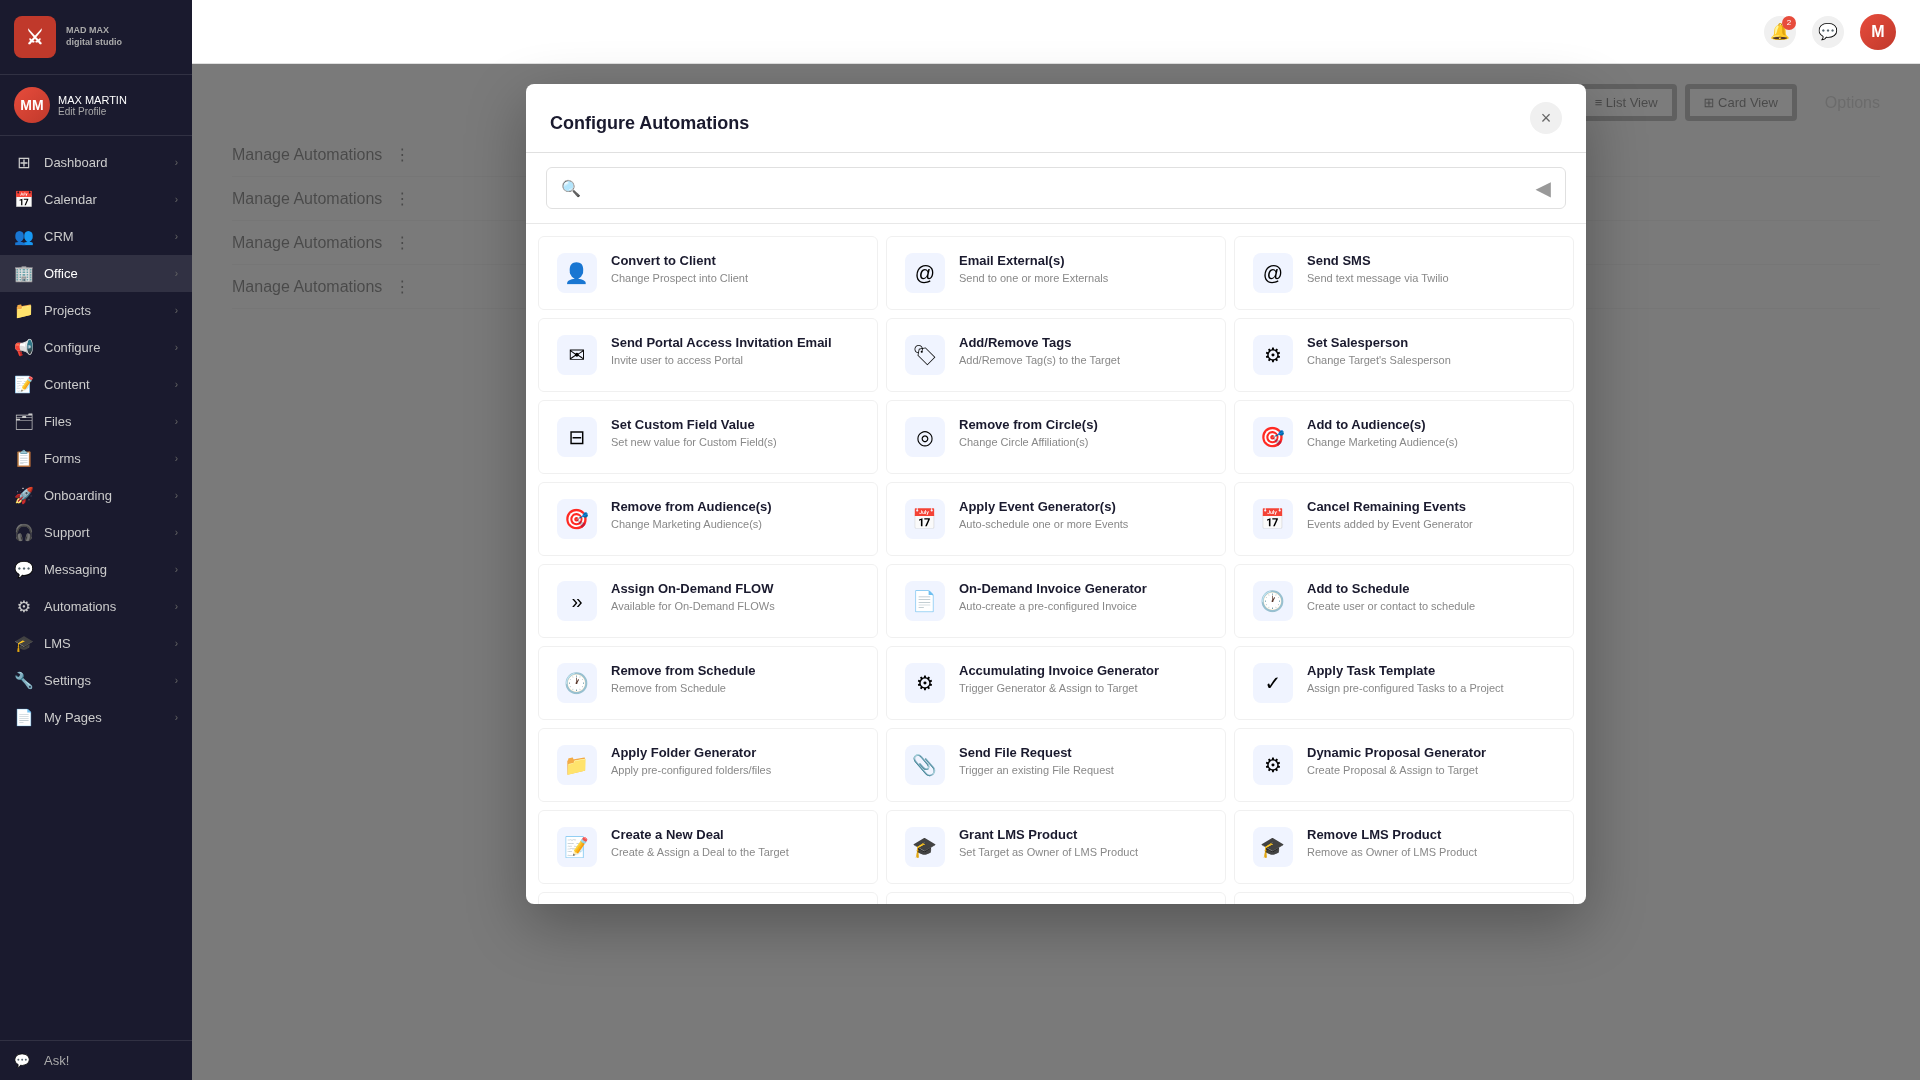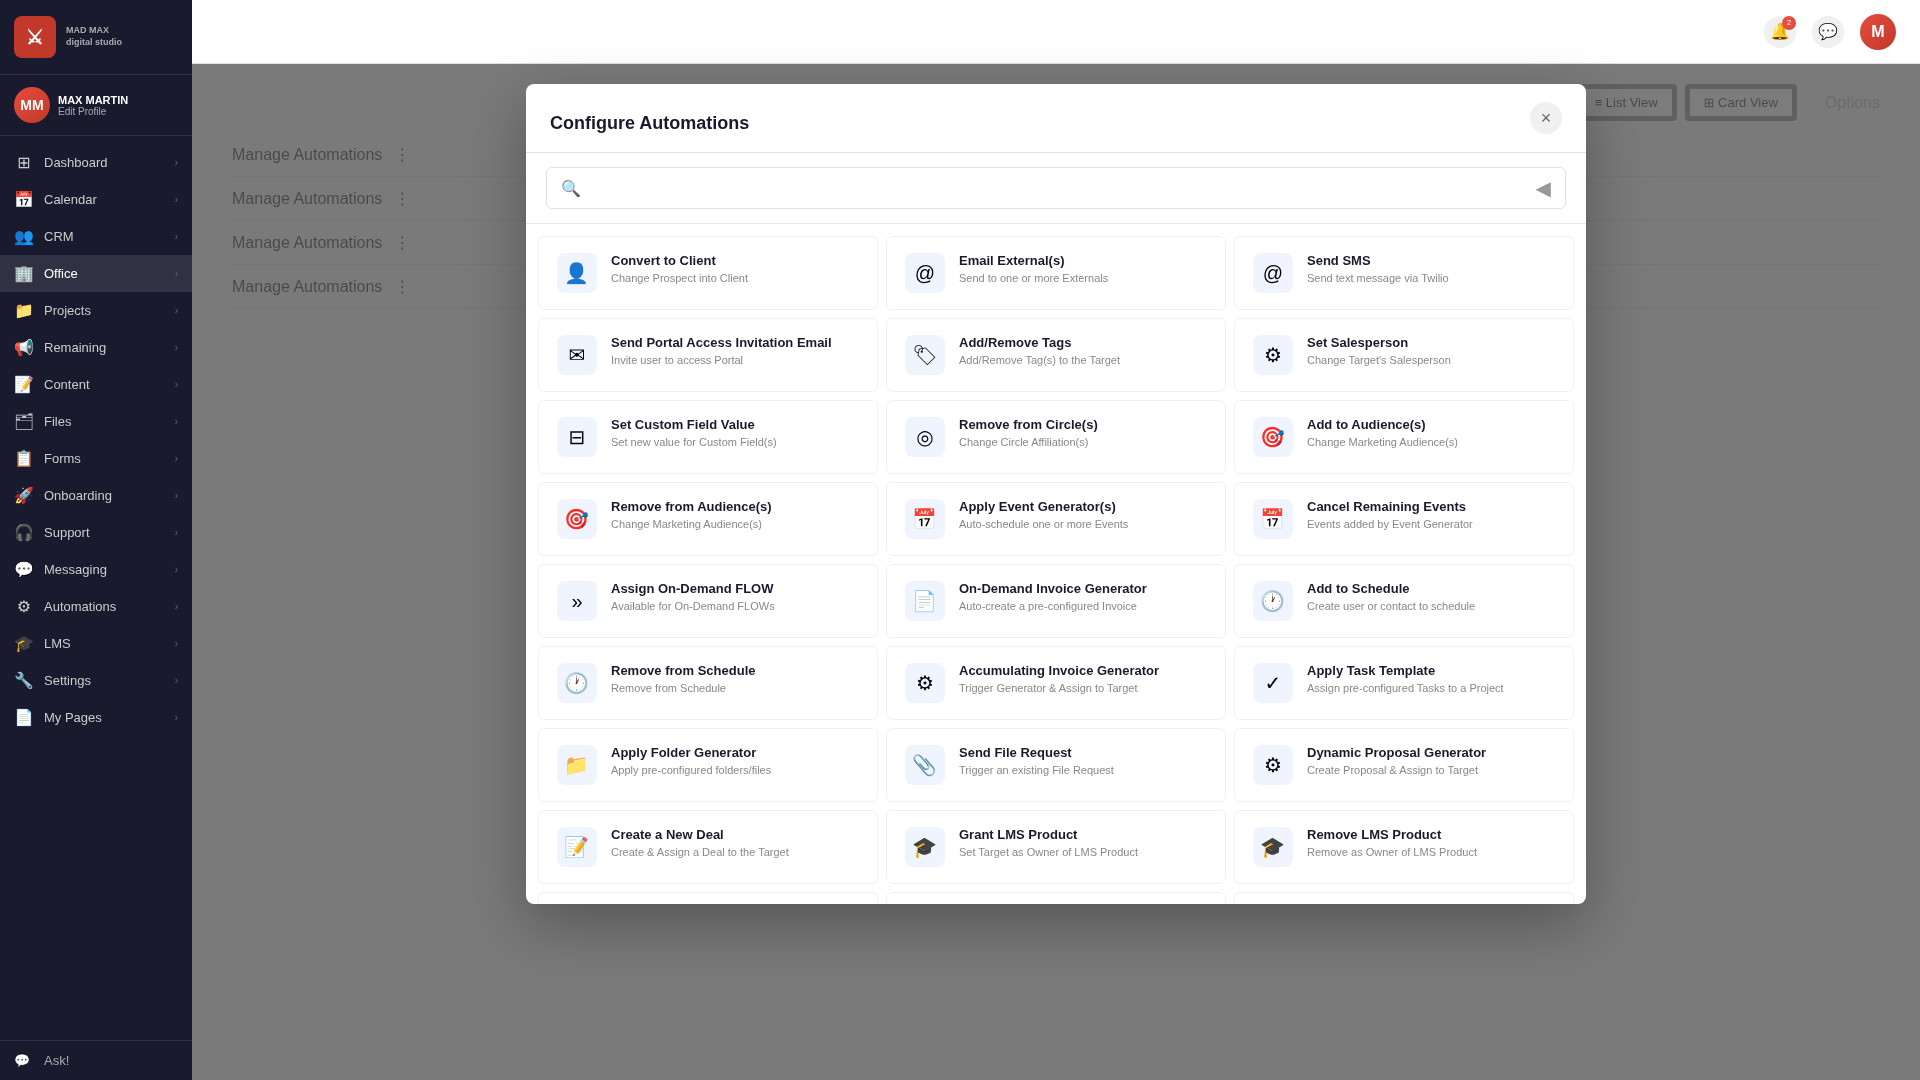--- a/index.html
+++ b/index.html
@@ -45,21 +45,21 @@
       padding: 12px 14px;
       border-bottom: 1px solid rgba(255,255,255,0.1);
     }
     .user-avatar {
       width: 36px; height: 36px; border-radius: 50%;
       background: linear-gradient(135deg, #e74c3c, #c0392b);
       margin-right: 8px; display: flex; align-items: center; justify-content: center;
       color: #fff; font-size: 14px; font-weight: bold; flex-shrink: 0;
     }
     .user-info { color: #fff; font-size: 11px; }
-    .user-info .name { font-weight: 700; }
+    .user-info .name { font-weight: 400; }
     .user-info .edit { color: #aaa; font-size: 10px; }
 
     .nav-items { flex: 1; overflow-y: auto; padding: 8px 0; }
     .nav-item {
       display: flex; align-items: center;
       padding: 9px 14px;
       color: #ccc;
       cursor: pointer;
       font-size: 13px;
       transition: background 0.15s;
@@ -232,21 +232,21 @@
     <span class="nav-label">Office</span>
     <span class="nav-arrow">›</span>
   </div>
       <div class="nav-item">
     <span class="nav-icon">📁</span>
     <span class="nav-label">Projects</span>
     <span class="nav-arrow">›</span>
   </div>
       <div class="nav-item">
     <span class="nav-icon">📢</span>
-    <span class="nav-label">Remaining</span>
+    <span class="nav-label">Configure</span>
     <span class="nav-arrow">›</span>
   </div>
       <div class="nav-item">
     <span class="nav-icon">📝</span>
     <span class="nav-label">Content</span>
     <span class="nav-arrow">›</span>
   </div>
       <div class="nav-item">
     <span class="nav-icon">🗂</span>
     <span class="nav-label">Files</span>

